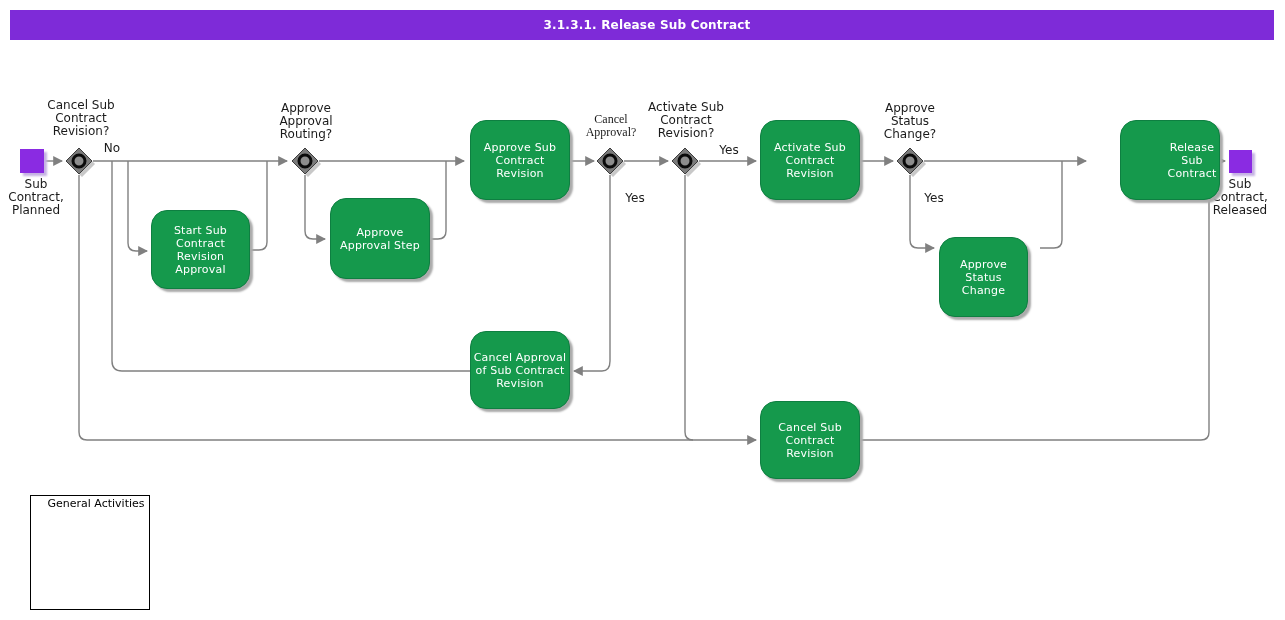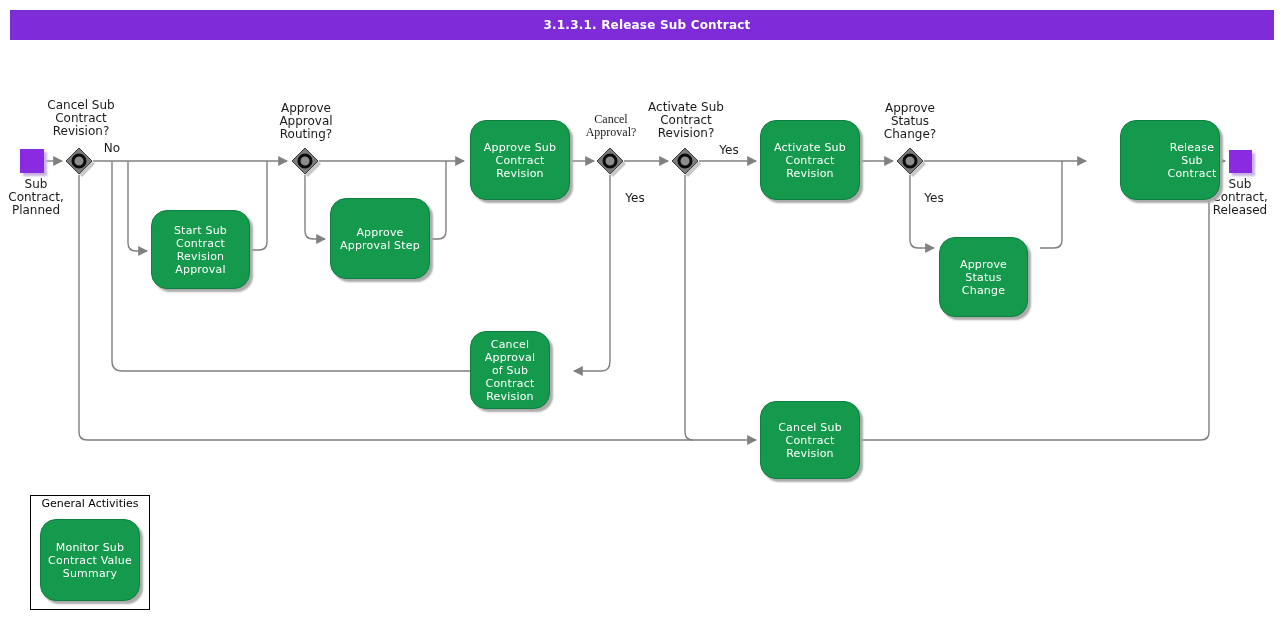--- a/index.html
+++ b/index.html
@@ -33,21 +33,21 @@
 
   
   .lbl{position:absolute;color:var(--label-text,#1A1A1A);font-size:12px;line-height:13px;
     text-align:center;white-space:pre-line;}
   .lbl.left{text-align:center;}
 
   
   .ga-frame{position:absolute;left:30px;top:495px;width:120px;height:115px;
     background:#ffffff;border:1px solid #000000;box-sizing:border-box;}
   .ga-title{position:absolute;left:30px;top:497px;width:120px;text-align:center;
-    font-size:11px;color:#000000;}
+    font-size:11px;color:#000000;padding-left:6px;}
 </style>
 </head>
 <body>
 
 <div class="canvas">
 
   <div class="title-bar">
     <span>3.1.3.1. Release Sub Contract</span>
   </div>
 
@@ -148,26 +148,23 @@
   <div class="activity" style="left:470px;top:120px;width:100px;height:80px;">Approve Sub
 Contract
 Revision</div>
   <div class="activity" style="left:760px;top:120px;width:100px;height:80px;">Activate Sub
 Contract
 Revision</div>
   <div class="activity" style="left:939px;top:209px;width:89px;height:80px;margin-top:28px;">Approve Status
 Change</div>
   <div class="activity" style="left:1120px;top:120px;width:100px;height:80px;padding-left:44px;">Release Sub
 Contract</div>
-  <div class="activity" style="left:470px;top:331px;width:80px;height:78px;">Cancel Approval
+  <div class="activity" style="left:470px;top:331px;width:100px;height:78px;">Cancel Approval
 of Sub Contract
 Revision</div>
   <div class="activity" style="left:760px;top:401px;width:100px;height:78px;">Cancel Sub
 Contract
 Revision</div>
 
   <div class="ga-frame"></div>
   <div class="ga-title">General Activities</div>
-  <div class="activity" style="left:40px;top:519px;width:100px;height:82px;">Monitor Sub
-Contract Value
-Summary</div>
 
 </div>
 
 </body></html>

